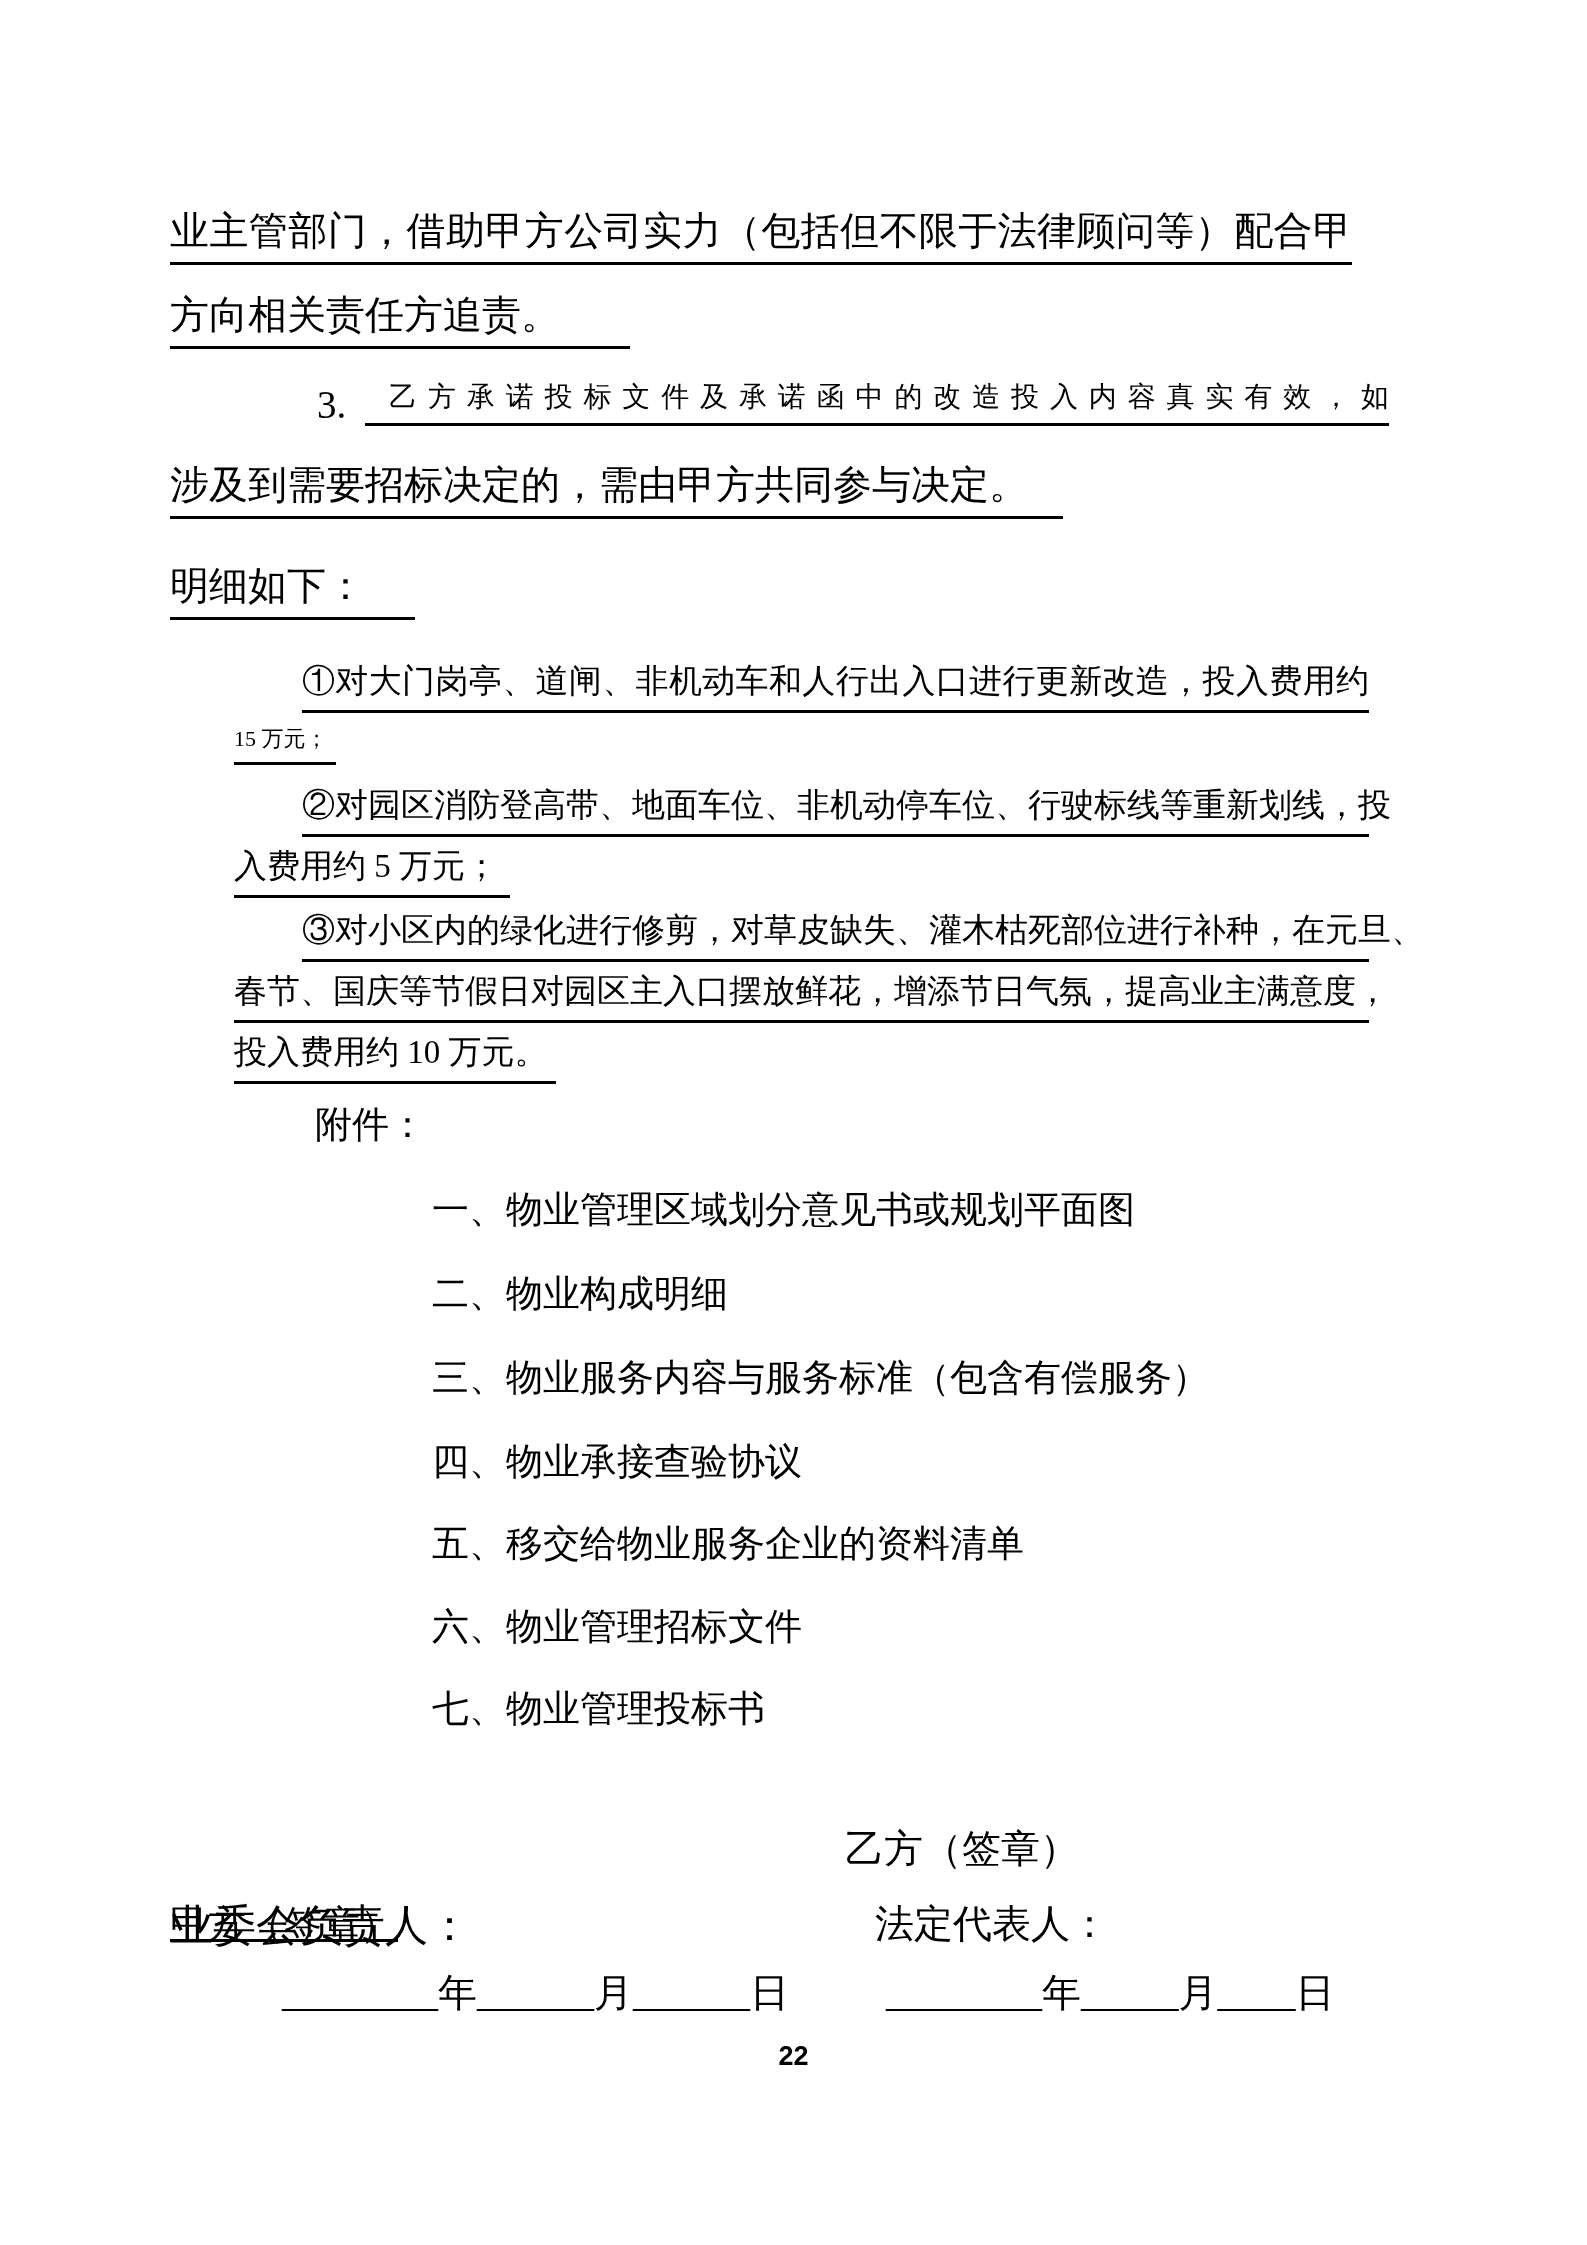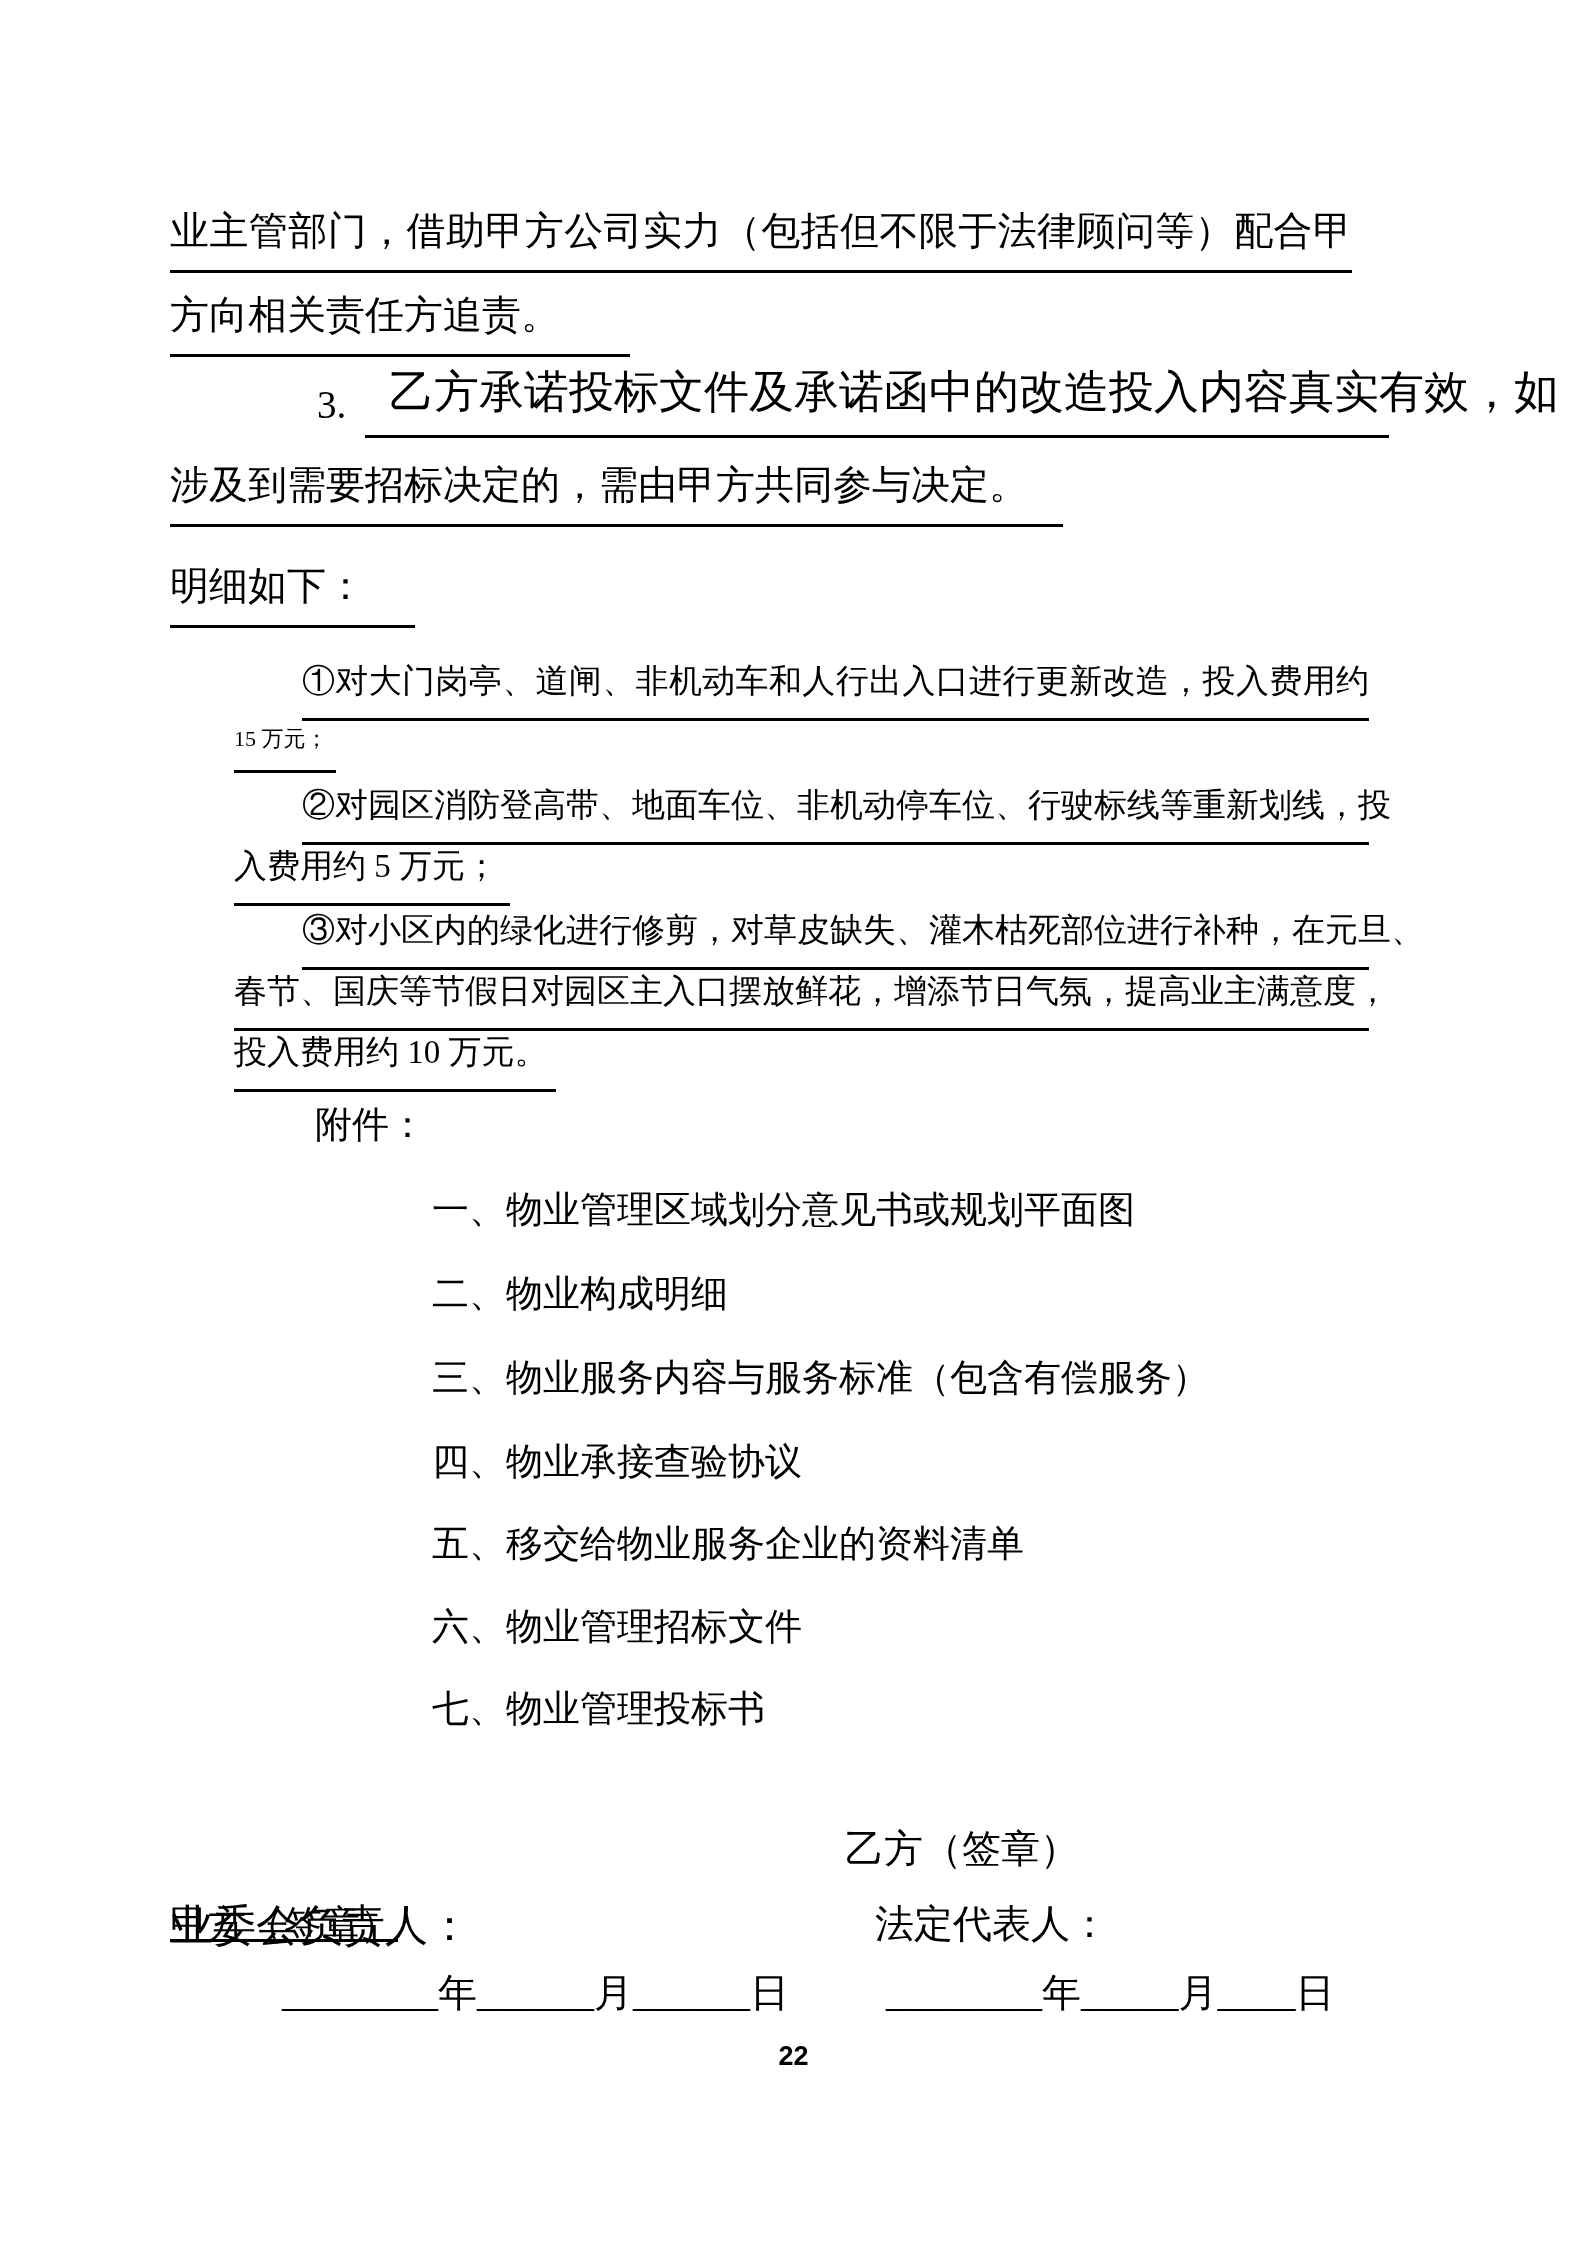--- a/index.html
+++ b/index.html
@@ -13,21 +13,21 @@
     overflow:hidden;
   }
   .line{
     position:absolute;
     line-height:1;
     white-space:nowrap;
     letter-spacing:0;
   }
   .line.u{
     border-bottom:3px solid #000000;
-    padding-bottom:20px;
+    padding-bottom:12px;
   }
   .line.j{
     text-align:justify;
     text-align-last:justify;
     text-justify:inter-character;
   }
   .pagenum{
     position:absolute;
     left:0;
     width:100%;
@@ -39,21 +39,21 @@
   }
 </style>
 </head>
 <body>
 
 <div class="page">
   <div id="lines">
       <div class="line u j" style="left: 170px; top: 211px; font-size: 39px; width: 1182px;">业主管部门，借助甲方公司实力（包括但不限于法律顾问等）配合甲</div>
       <div class="line u" style="left: 170px; top: 295px; font-size: 39px; padding-right: 70px;">方向相关责任方追责。</div>
       <div class="line" style="left: 317px; top: 385px; font-size: 39px;">3.</div>
-      <div class="line u j" style="left: 365px; top: 370px; font-size: 45px; width: 1000px; padding-left: 24px;">乙方承诺投标文件及承诺函中的改造投入内容真实有效，如</div>
+      <div class="line u j" style="left: 365px; top: 383px; font-size: 28px; width: 1000px; padding-left: 24px;">乙方承诺投标文件及承诺函中的改造投入内容真实有效，如</div>
       <div class="line u" style="left: 170px; top: 465px; font-size: 39px; padding-right: 35px;">涉及到需要招标决定的，需由甲方共同参与决定。</div>
       <div class="line u" style="left: 170px; top: 566px; font-size: 39px; padding-right: 50px;">明细如下：</div>
       <div class="line u j" style="left: 302px; top: 665px; font-size: 33px; width: 1067px;">①对大门岗亭、道闸、非机动车和人行出入口进行更新改造，投入费用约</div>
       <div class="line u" style="left: 234px; top: 728px; font-size: 22px; padding-right: 8px;">15 万元；</div>
       <div class="line u j" style="left: 302px; top: 789px; font-size: 33px; width: 1067px;">②对园区消防登高带、地面车位、非机动停车位、行驶标线等重新划线，投</div>
       <div class="line u" style="left: 234px; top: 850px; font-size: 33px; padding-right: 12px;">入费用约 5 万元；</div>
       <div class="line u j" style="left: 302px; top: 914px; font-size: 33px; width: 1067px;">③对小区内的绿化进行修剪，对草皮缺失、灌木枯死部位进行补种，在元旦、</div>
       <div class="line u j" style="left: 234px; top: 975px; font-size: 33px; width: 1135px;">春节、国庆等节假日对园区主入口摆放鲜花，增添节日气氛，提高业主满意度，</div>
       <div class="line u" style="left: 234px; top: 1036px; font-size: 33px; padding-right: 8px;">投入费用约 10 万元。</div>
       <div class="line" style="left: 315px; top: 1106px; font-size: 37px;">附件：</div>

